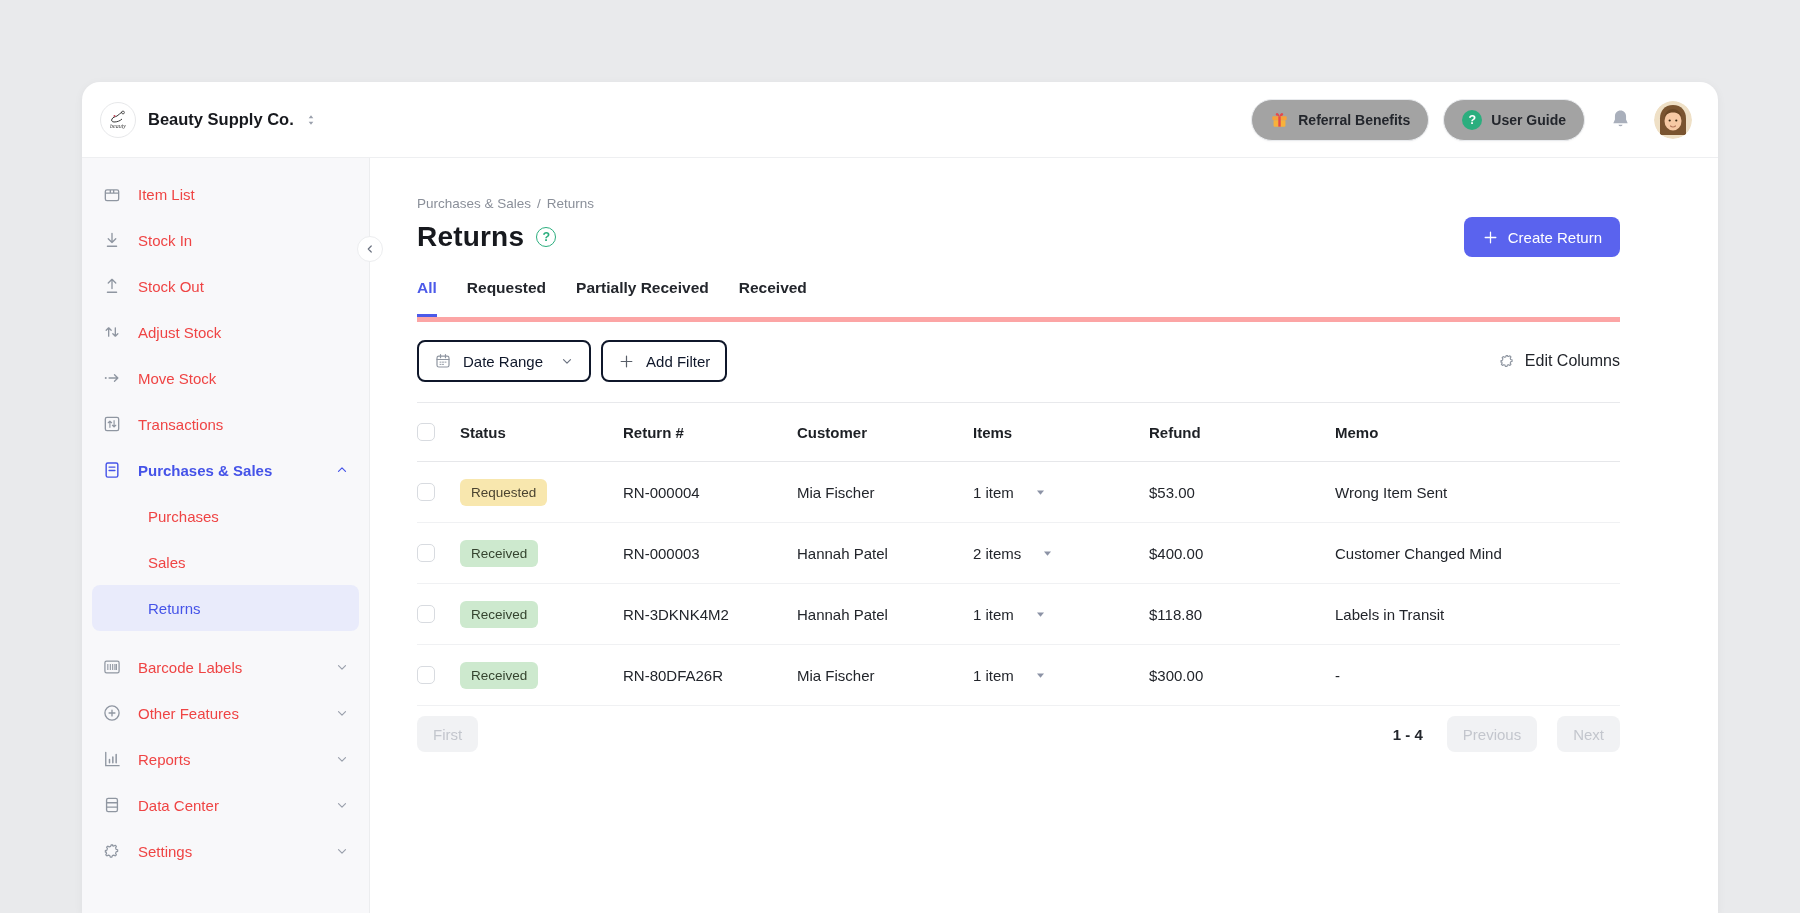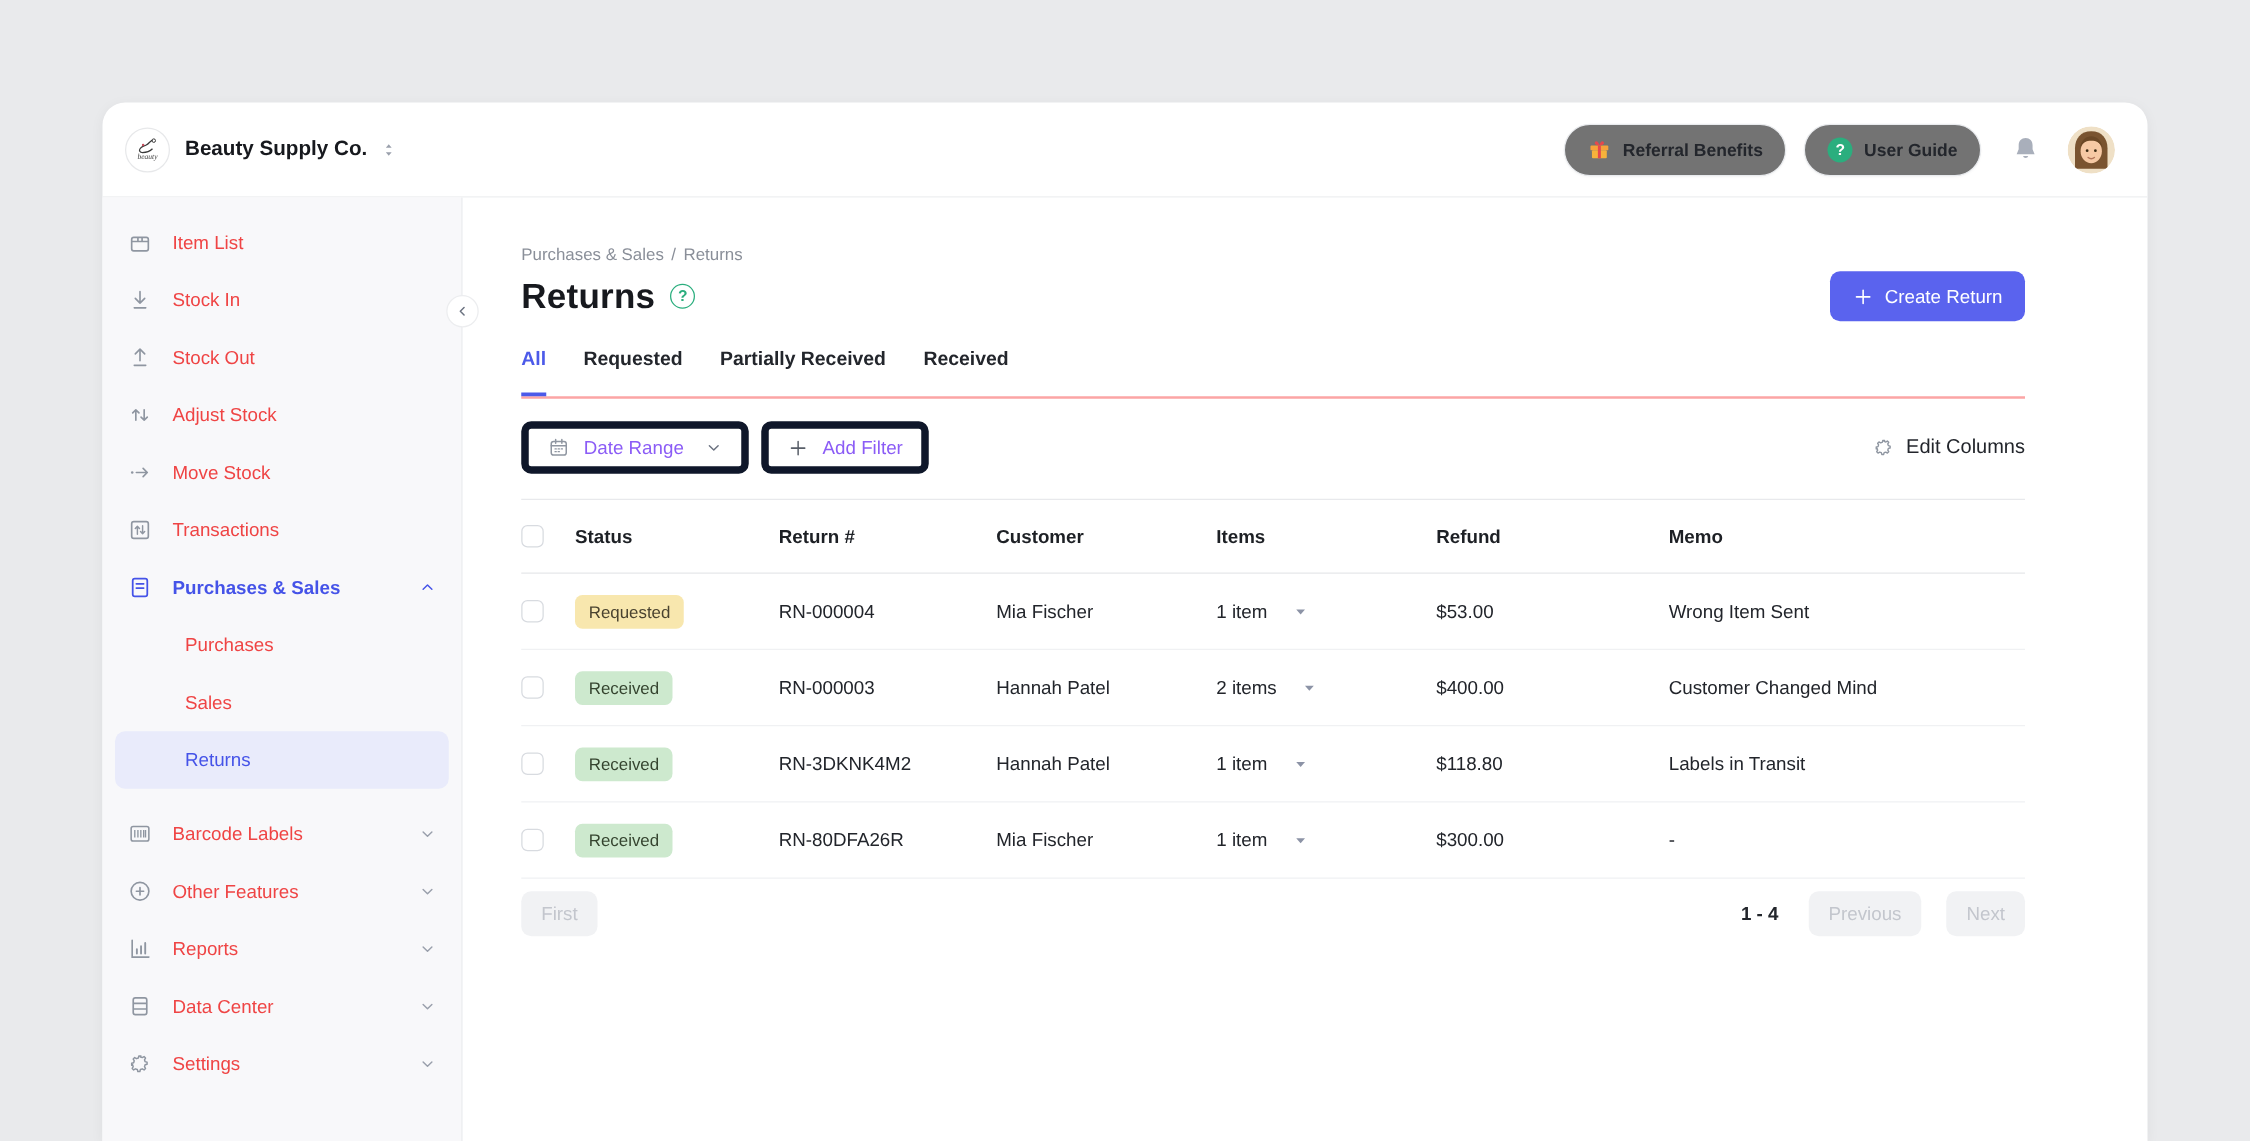--- a/index.html
+++ b/index.html
@@ -10,21 +10,21 @@
           border-radius:18px 18px 0 0; box-shadow:0 2px 10px rgba(0,0,0,.05); }
 
   
   .topbar { height:76px; display:flex; align-items:center; padding:0 26px 0 18px; border-bottom:1px solid #EEEFF1; }
   .logo-badge { width:36px; height:36px; border-radius:50%; border:1px solid #E7E8EA; background:#fff;
                 display:flex; align-items:center; justify-content:center; flex-direction:column; overflow:hidden; }
   .logo-word { font-size:6px; font-style:italic; color:#3a3a3a; margin-top:-3px; font-family:"Liberation Serif",serif; }
   .company { font-size:16.5px; font-weight:700; color:#17191E; margin-left:12px; }
   .selector { margin-left:10px; display:flex; }
   .tb-right { margin-left:auto; display:flex; align-items:center; }
-  .pill { height:42px; border:1px solid #E9EBEE; border-radius:21px; background:#737373; display:flex; align-items:center;
+  .pill { height:42px; border:1px solid #E9EBEE; border-radius:21px; background:#a3a3a3; display:flex; align-items:center;
           gap:9px; padding:0 18px; font-size:14px; font-weight:700; color:#23262C; box-shadow:0 1px 2px rgba(16,24,40,.03); cursor:pointer; }
   .pill + .pill { margin-left:14px; }
   .q-badge { width:20px; height:20px; border-radius:50%; background:#2BAE7E; color:#fff; font-size:12.5px; font-weight:700;
              display:flex; align-items:center; justify-content:center; }
   .bell { margin-left:24px; display:flex; cursor:pointer; }
   .avatar { width:38px; height:38px; border-radius:50%; overflow:hidden; margin-left:22px; cursor:pointer; }
 
   
   .app-body { position:absolute; top:76px; bottom:0; left:0; right:0; display:flex; }
   .sidebar { width:288px; background:#F8F8FA; border-right:1px solid #ECEDEF; padding-top:13px; flex:none; }
@@ -47,27 +47,27 @@
   .breadcrumb { font-size:13.5px; color:#8A8F99; }
   .breadcrumb .sep { margin:0 6px; }
   .title-row { display:flex; align-items:center; margin-top:6px; height:40px; }
   .page-title { font-size:28px; font-weight:700; color:#17191E; letter-spacing:.2px; }
   .help-circle { width:20px; height:20px; border-radius:50%; border:1.5px solid #2BAE7E; color:#2BAE7E; font-size:12.5px;
                  font-weight:700; display:flex; align-items:center; justify-content:center; margin-left:12px; cursor:pointer; }
   .create-btn { margin-left:auto; height:40px; background:#5A63EE; color:#fff; border:none; border-radius:8px;
                 padding:0 18px; font-size:15px; font-weight:500; display:flex; align-items:center; gap:9px; cursor:pointer;
                 font-family:inherit; }
 
-  .tabs { display:flex; gap:30px; margin-top:22px; border-bottom:2px solid #fca5a5; }
+  .tabs { display:flex; gap:30px; margin-top:22px; border-bottom:5px solid #fca5a5; }
   .tab { font-size:15.5px; font-weight:700; color:#23262C; padding-bottom:17px; border-bottom:3px solid transparent; cursor:pointer; }
   .tab.active { color:#4C5AE9; border-bottom-color:#4C5AE9; }
 
   .filter-row { margin-top:18px; display:flex; align-items:center; }
-  .filter-btn { height:42px; border:6px solid #0f172a; border-radius:8px; background:#fff; padding:0 15px;
-                display:flex; align-items:center; gap:11px; font-size:15px; color:#8b5cf6; cursor:pointer; font-family:inherit; }
+  .filter-btn { height:42px; border:2px solid #0f172a; border-radius:8px; background:#fff; padding:0 15px;
+                display:flex; align-items:center; gap:11px; font-size:15px; color:#0f172a; cursor:pointer; font-family:inherit; }
   .filter-btn + .filter-btn { margin-left:10px; }
   .edit-cols { margin-left:auto; display:flex; gap:9px; font-size:16px; color:#22252B; cursor:pointer; }
   .icon-gray { color:#8F96A1; display:flex; }
 
   
   .table { margin-top:20px; }
   .trow { display:grid; grid-template-columns:43px 163px 174px 176px 176px 186px 1fr; align-items:center; }
   .thead { height:60px; border-top:1px solid #E8E9EC; border-bottom:1px solid #E6E7EA; font-size:15px; font-weight:700; color:#1D2025; }
   .tr { height:61px; border-bottom:1px solid #F0F1F3; font-size:15px; color:#22252B; }
   .cb { width:18px; height:18px; border:1.5px solid #D8DBE0; border-radius:5px; background:#fff; cursor:pointer; }

